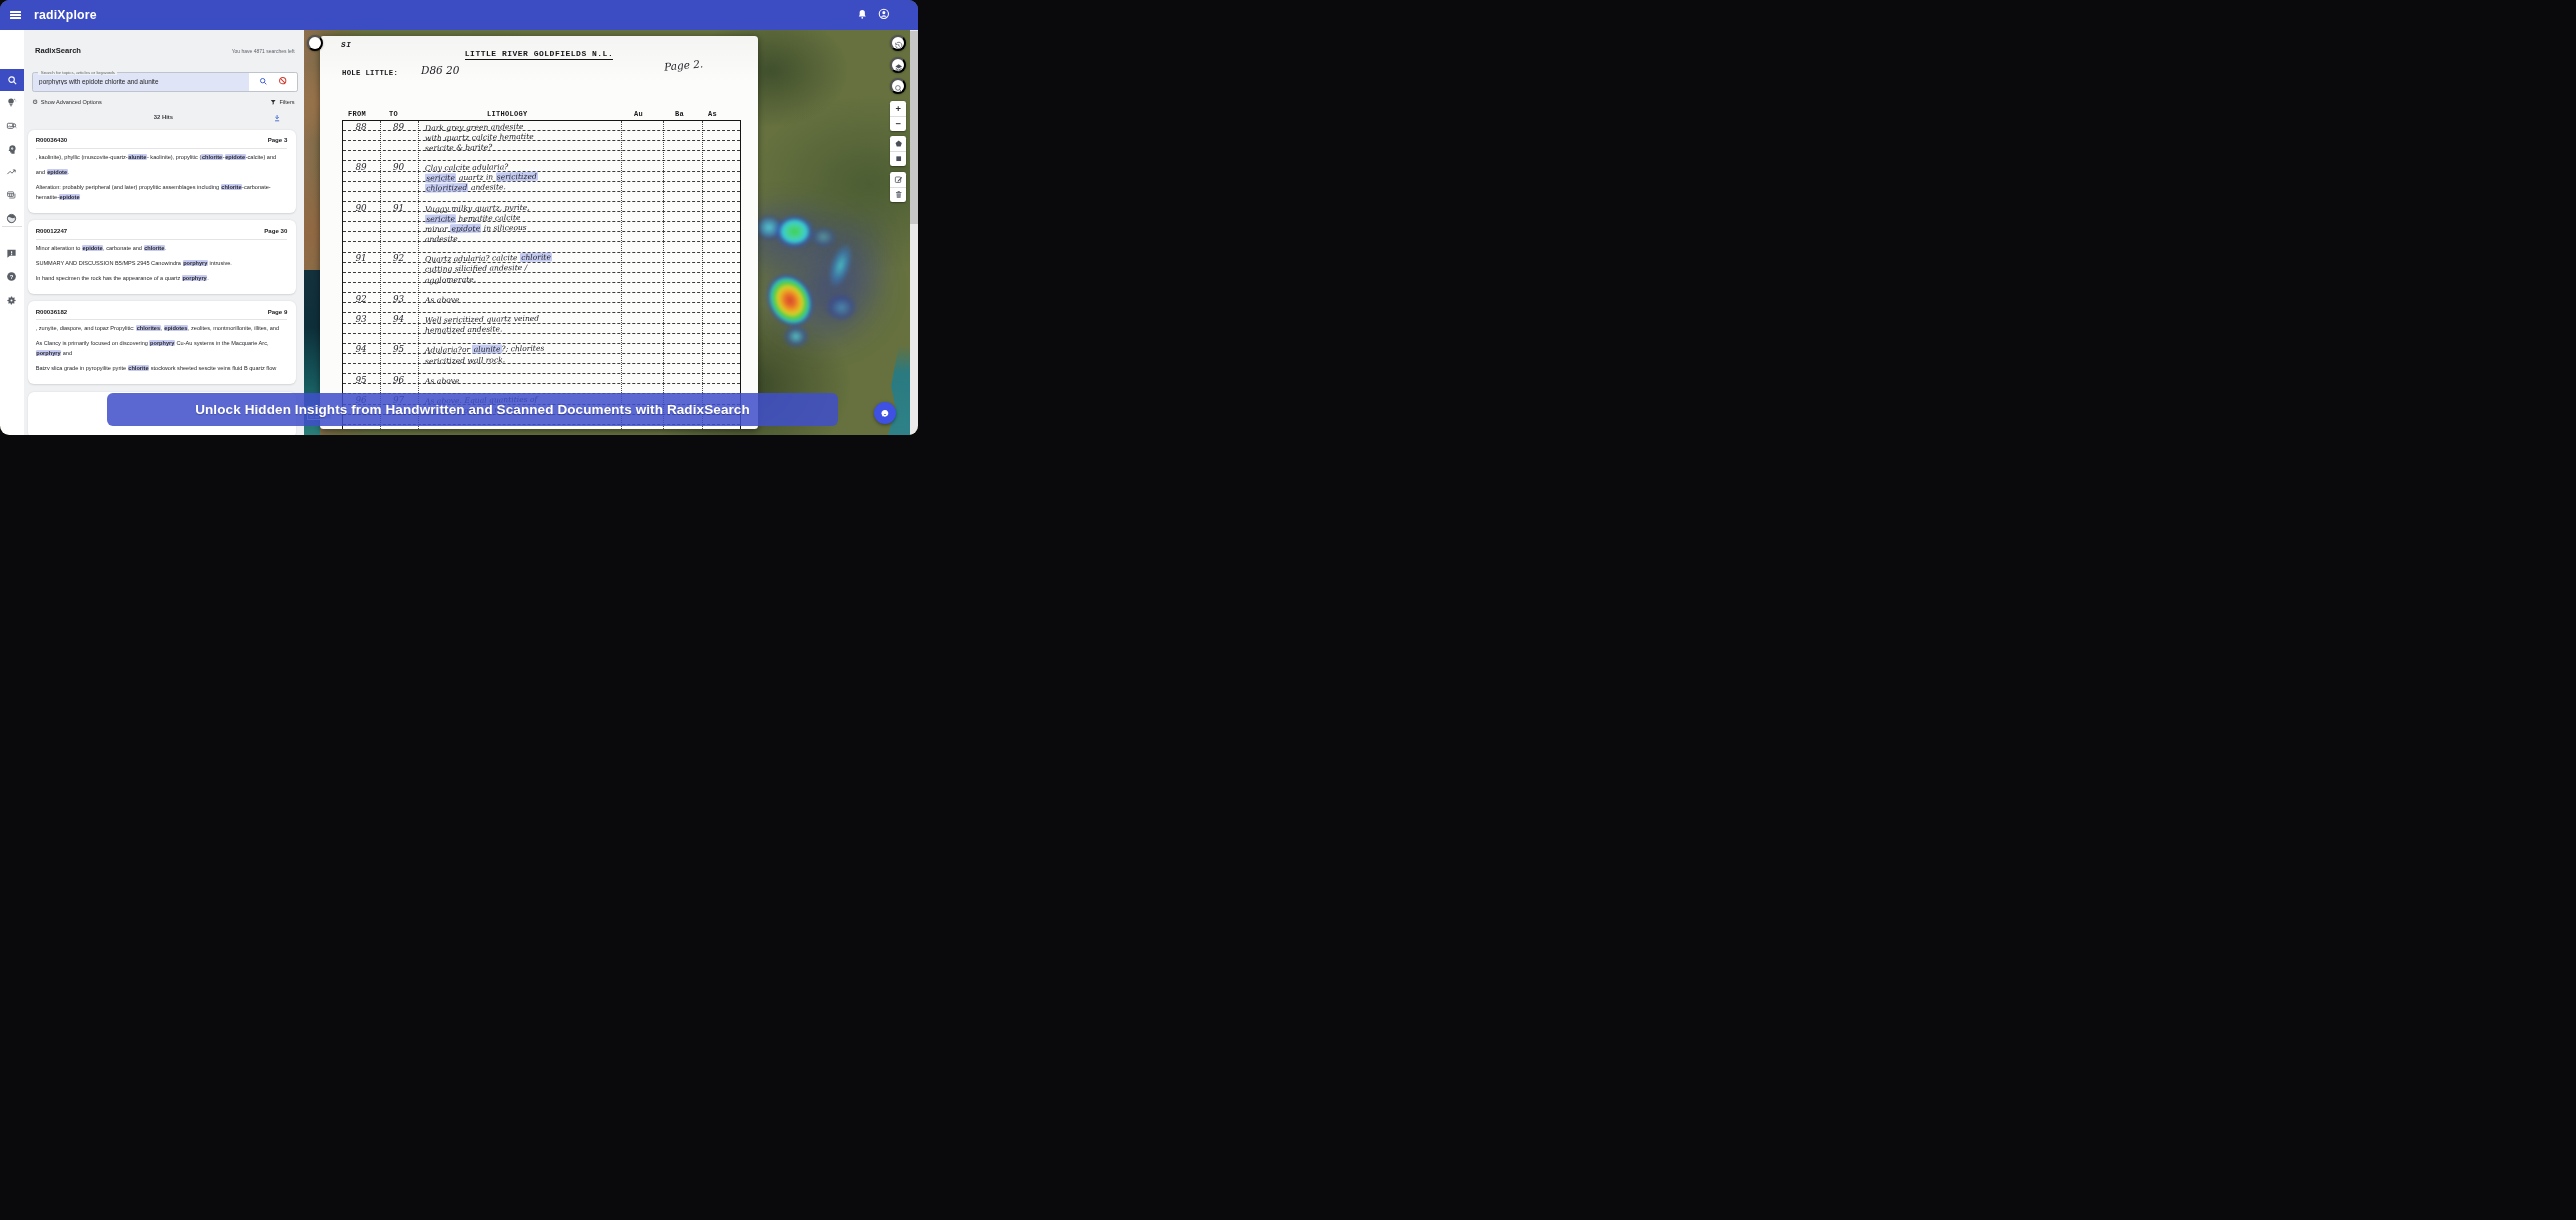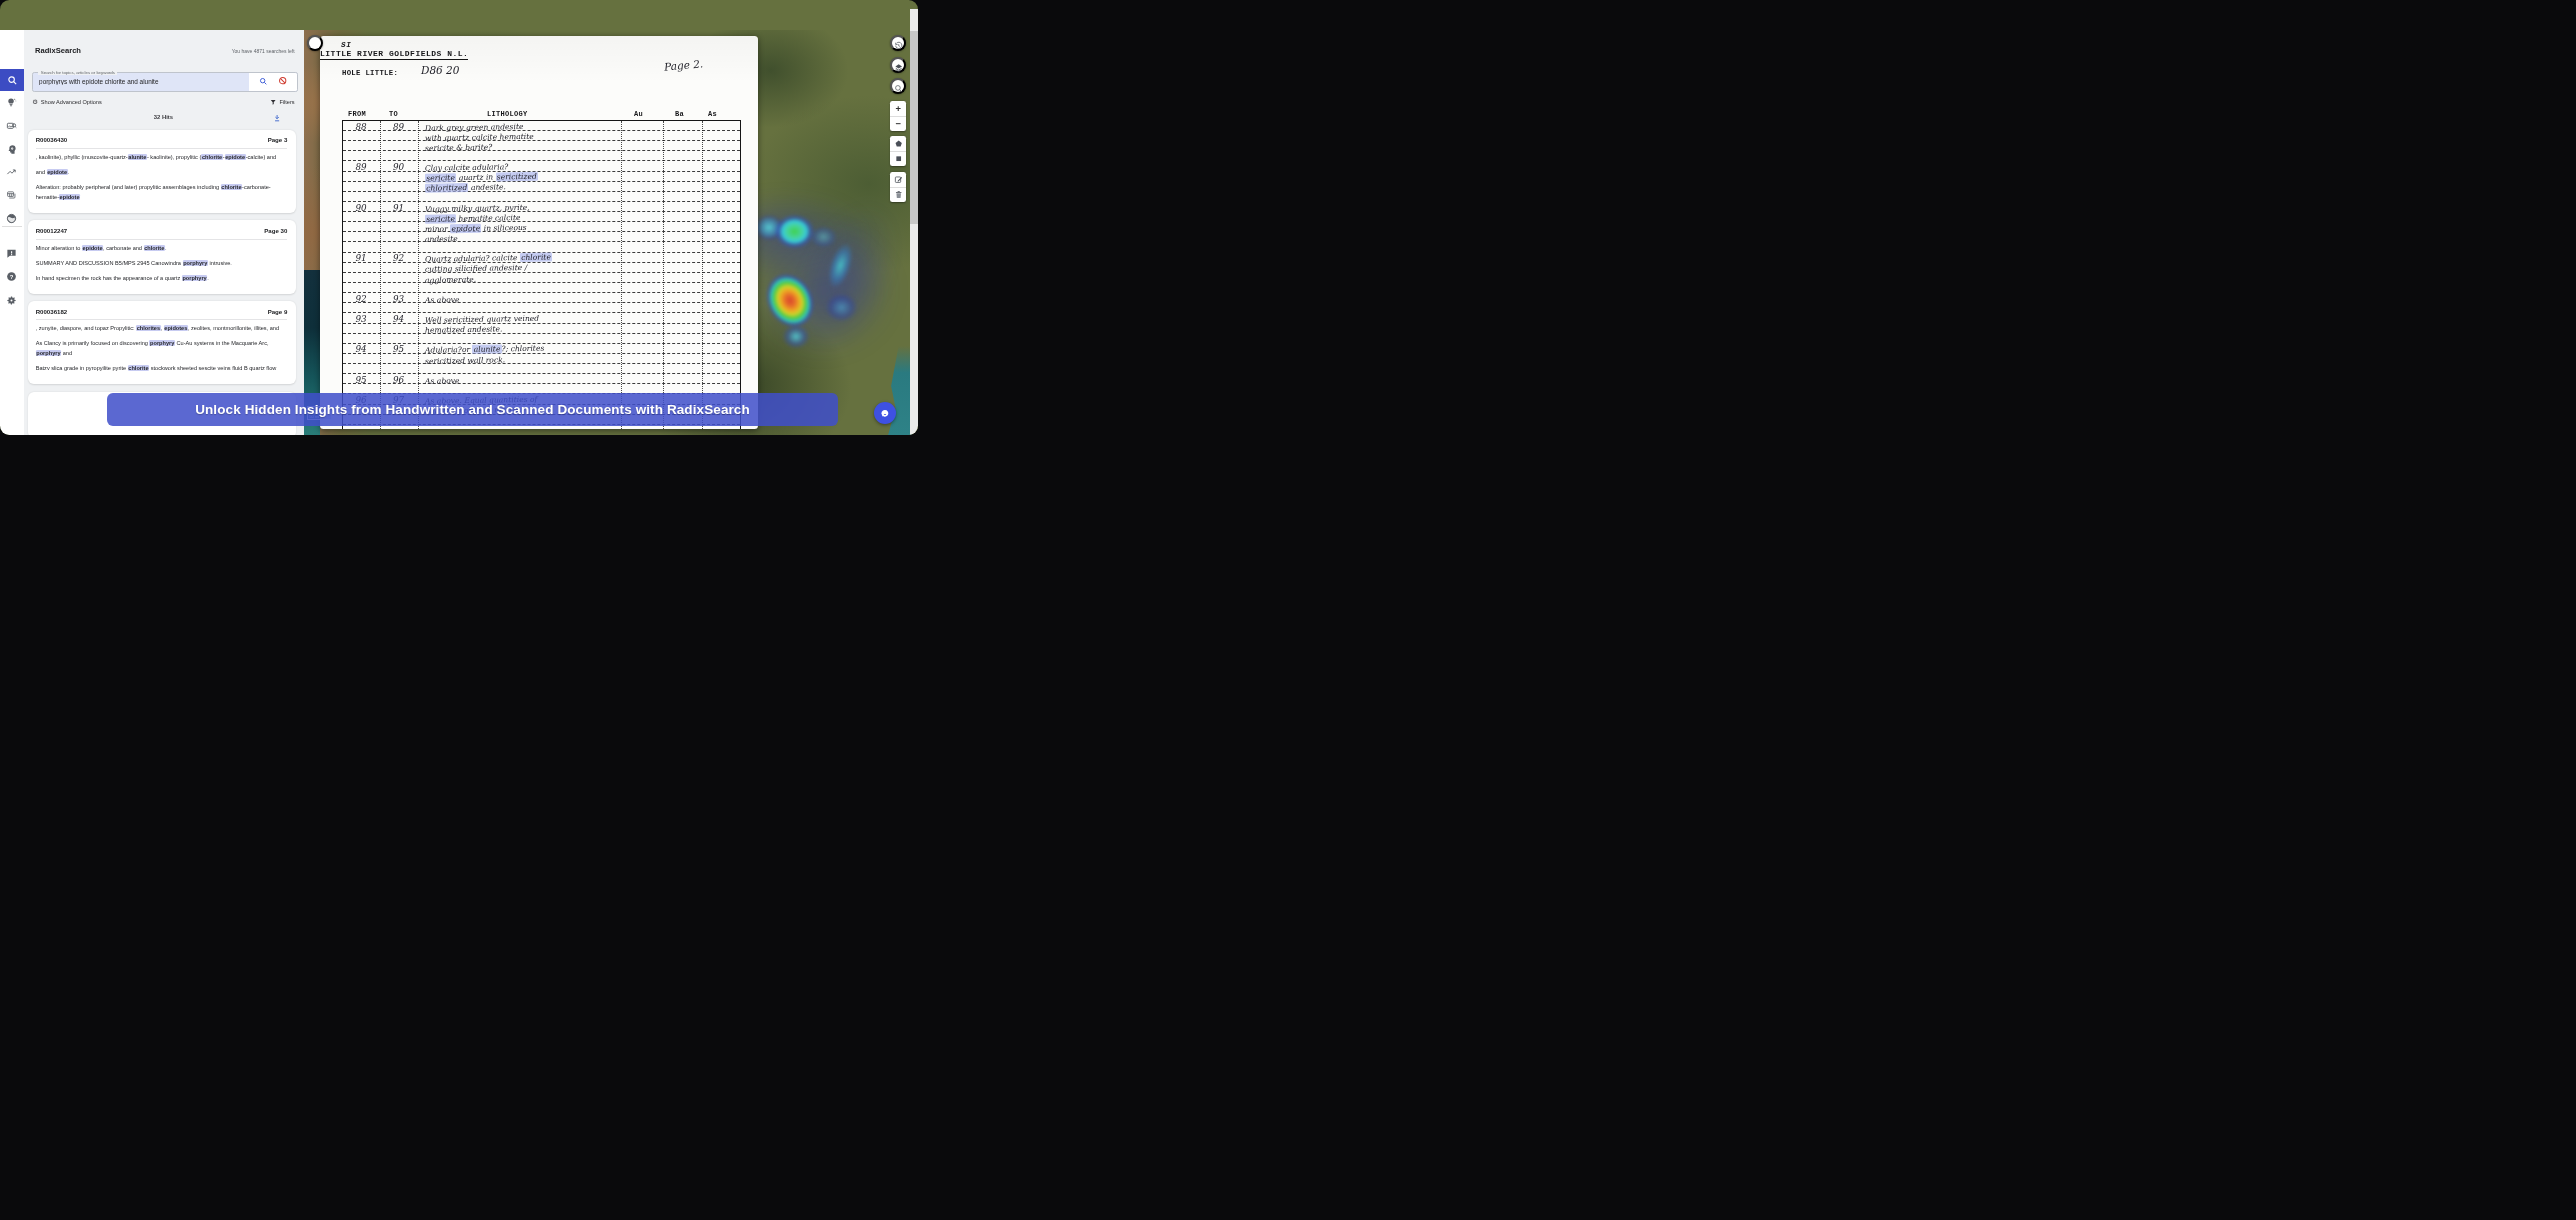--- a/index.html
+++ b/index.html
@@ -32,21 +32,21 @@
     color:#fff;font-size:4.1px;line-height:5.3px;padding:0 1.2px;white-space:nowrap;overflow:hidden;
     text-overflow:ellipsis;z-index:12;}
 
   
   .doc-page{position:absolute;left:320px;top:36px;width:438px;height:393px;background:#fcfcfa;
     border-radius:3.5px;box-shadow:0 1.2px 5.9px rgba(0,0,0,.45);z-index:10;overflow:hidden;
     background-image:linear-gradient(180deg,rgba(0,0,0,.03),rgba(0,0,0,0) 12%);}
   .typed{font-family:"Liberation Mono","DejaVu Sans Mono",monospace;font-weight:700;color:#17171a;}
   .hand{font-family:"DejaVu Serif",serif;font-style:italic;color:#23232b;}
   .doc-corner{position:absolute;left:21px;top:4.7px;font-size:7.6px;letter-spacing:0.6px;font-style:italic;}
-  .doc-title{position:absolute;left:0;right:0;top:13px;font-size:8px;letter-spacing:0.5px;}
+  .doc-title{position:absolute;left:0;right:0;top:13px;text-align:center;font-size:8px;letter-spacing:0.5px;}
   .doc-title span{border-bottom:1.2px solid #141414;padding-bottom:1.2px;}
   .doc-hole-label{position:absolute;left:22px;top:33px;font-size:7.3px;letter-spacing:0.3px;}
   .doc-hole-value{position:absolute;left:101px;top:28px;font-size:10.5px;}
   .doc-page-note{position:absolute;left:344px;top:23.4px;font-size:10.5px;transform:rotate(-5deg);}
   .col-hdr{position:absolute;top:74px;font-size:7px;letter-spacing:0.3px;}
   .doc-table{position:absolute;left:22px;top:84px;width:397px;bottom:0;
     border-left:1.2px solid #161616;border-right:1.2px solid #161616;border-top:1.8px solid #161616;}
   .dashline{position:absolute;left:0;right:0;border-top:1.2px dashed #1a1a1a;opacity:.85;}
   .colline{position:absolute;top:0;bottom:0;width:0;border-left:1.2px dotted #1b1b1b;opacity:.8;}
   .dnum{position:absolute;font-size:8.8px;text-align:center;width:29px;}
@@ -235,20 +235,43 @@
 
   <button class="ctl-circle" style="left:307px;top:35px;z-index:22;">
     <svg viewBox="0 0 24 24" fill="none" stroke="#4a4a4a" stroke-width="2">
       <path d="M4 4l6 6M10 5v5H5"></path>
         <path d="M20 4l-6 6M14 5v5h5"></path>
       <path d="M4 20l6-6M5 14h5v5"></path>
         <path d="M20 20l-6-6M19 14h-5v5"></path>
     </svg>
   </button>
 
+  <header class="topbar">
+    <div class="burger">
+        <i></i>
+        <i></i>
+        <i></i>
+      </div>
+    <div class="logo">radiXplore</div>
+    <div class="topbar-right">
+      <span>
+        <svg width="10.5" height="10.5" viewBox="0 0 24 24">
+            <path fill="#fff" d="M12 2.5a6 6 0 0 1 6 6v5l2 3.5H4l2-3.5v-5a6 6 0 0 1 6-6z"></path>
+            <circle cx="12" cy="20" r="2" fill="#fff"></circle>
+          </svg>
+      </span>
+      <span>
+        <svg width="11.7" height="11.7" viewBox="0 0 24 24">
+            <circle cx="12" cy="12" r="9.5" fill="none" stroke="#fff" stroke-width="2.2"></circle>
+            <circle cx="12" cy="9.5" r="3.1" fill="#fff"></circle>
+            <path d="M5.8 18.2a7.6 7.6 0 0 1 12.4 0z" fill="#fff"></path>
+          </svg>
+      </span>
+    </div>
+  </header>
 
   <nav class="rail" id="rail">
       <div class="rail-tile active" style="top: 39px;">
         <span style="width: 11px; height: 11px; display: block;"><svg viewBox="0 0 24 24" fill="none" stroke="#fff" stroke-width="2.4">
             <circle cx="10" cy="10" r="6"></circle>
             <line x1="14.5" y1="14.5" x2="20" y2="20"></line>
           </svg></span>
       </div>
       <div class="rail-tile" style="top: 61px;">
         <span style="width: 11px; height: 11px; display: block;"><svg viewBox="0 0 24 24">

